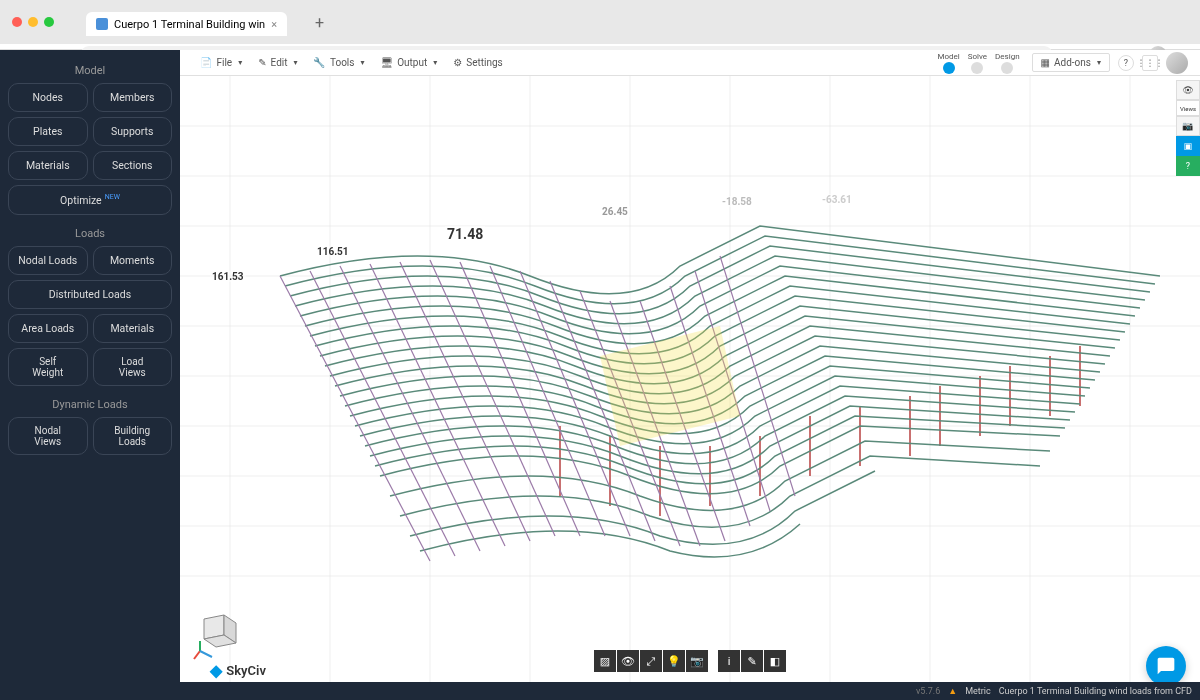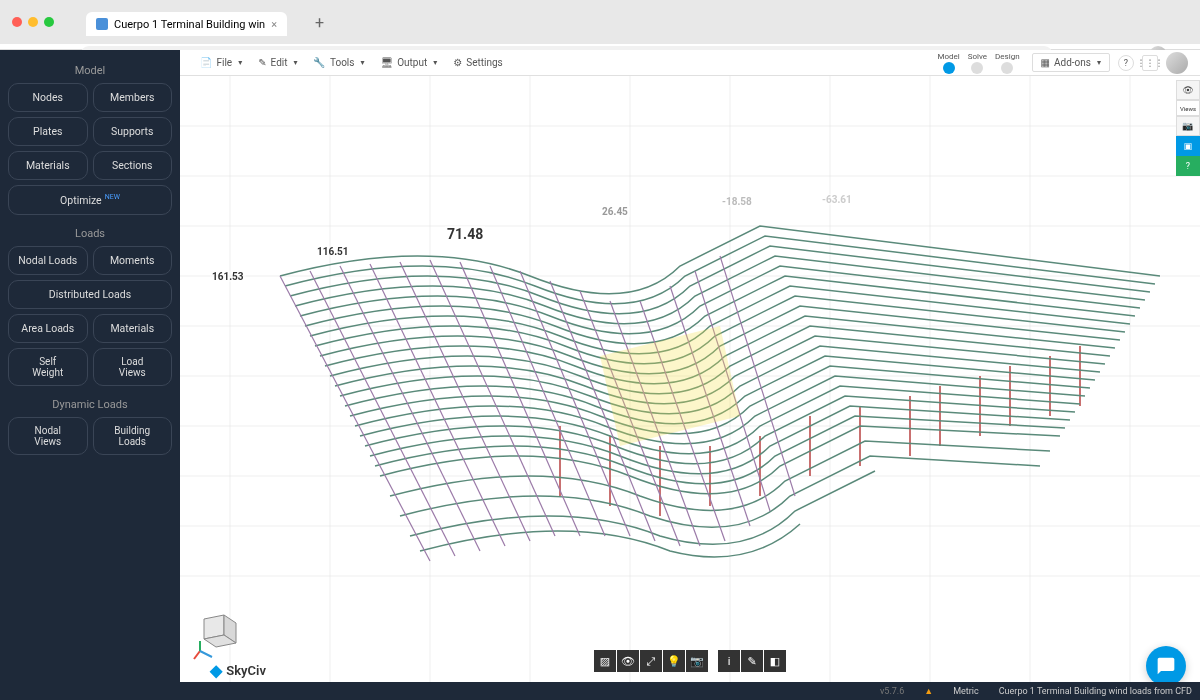--- a/index.html
+++ b/index.html
@@ -65,21 +65,21 @@
     .right-toolbar { position: absolute; top: 80px; right: 0; width: 24px; display: flex; flex-direction: column; }
     .rt-btn { height: 20px; background: #f5f5f5; border: 1px solid #ddd; display: flex; align-items: center; justify-content: center; font-size: 9px; cursor: pointer; color: #333; }
     .rt-btn.views { height: 16px; font-size: 6px; background: #fff; }
     .rt-btn.blue { background: #0099e5; color: #fff; border-color: #0099e5; }
     .rt-btn.green { background: #27ae60; color: #fff; border-color: #27ae60; }
     
     .chat-btn { position: absolute; right: 14px; bottom: 14px; width: 40px; height: 40px; background: #0099e5; border-radius: 50%; display: flex; align-items: center; justify-content: center; color: #fff; cursor: pointer; box-shadow: 0 2px 8px rgba(0,0,0,0.2); }
     
     
     .status-bar { position: absolute; bottom: 0; left: 180px; right: 0; height: 18px; background: #1e2939; color: #ccc; font-size: 9px; display: flex; align-items: center; padding: 0 8px; }
-    .status-right { margin-left: auto; display: flex; align-items: center; gap: 20px; }
+    .status-right { margin-left: auto; display: flex; align-items: center; gap: 8px; }
     .warn-icon { color: #f39c12; }
     .version { color: #777; }
     
     
     .dim-label { position: absolute; font-size: 10px; font-weight: bold; color: #333; background: rgba(255,255,255,0.5); padding: 0 2px; }
   </style>
 </head>
 <body>
 
 <div class="browser-chrome">

